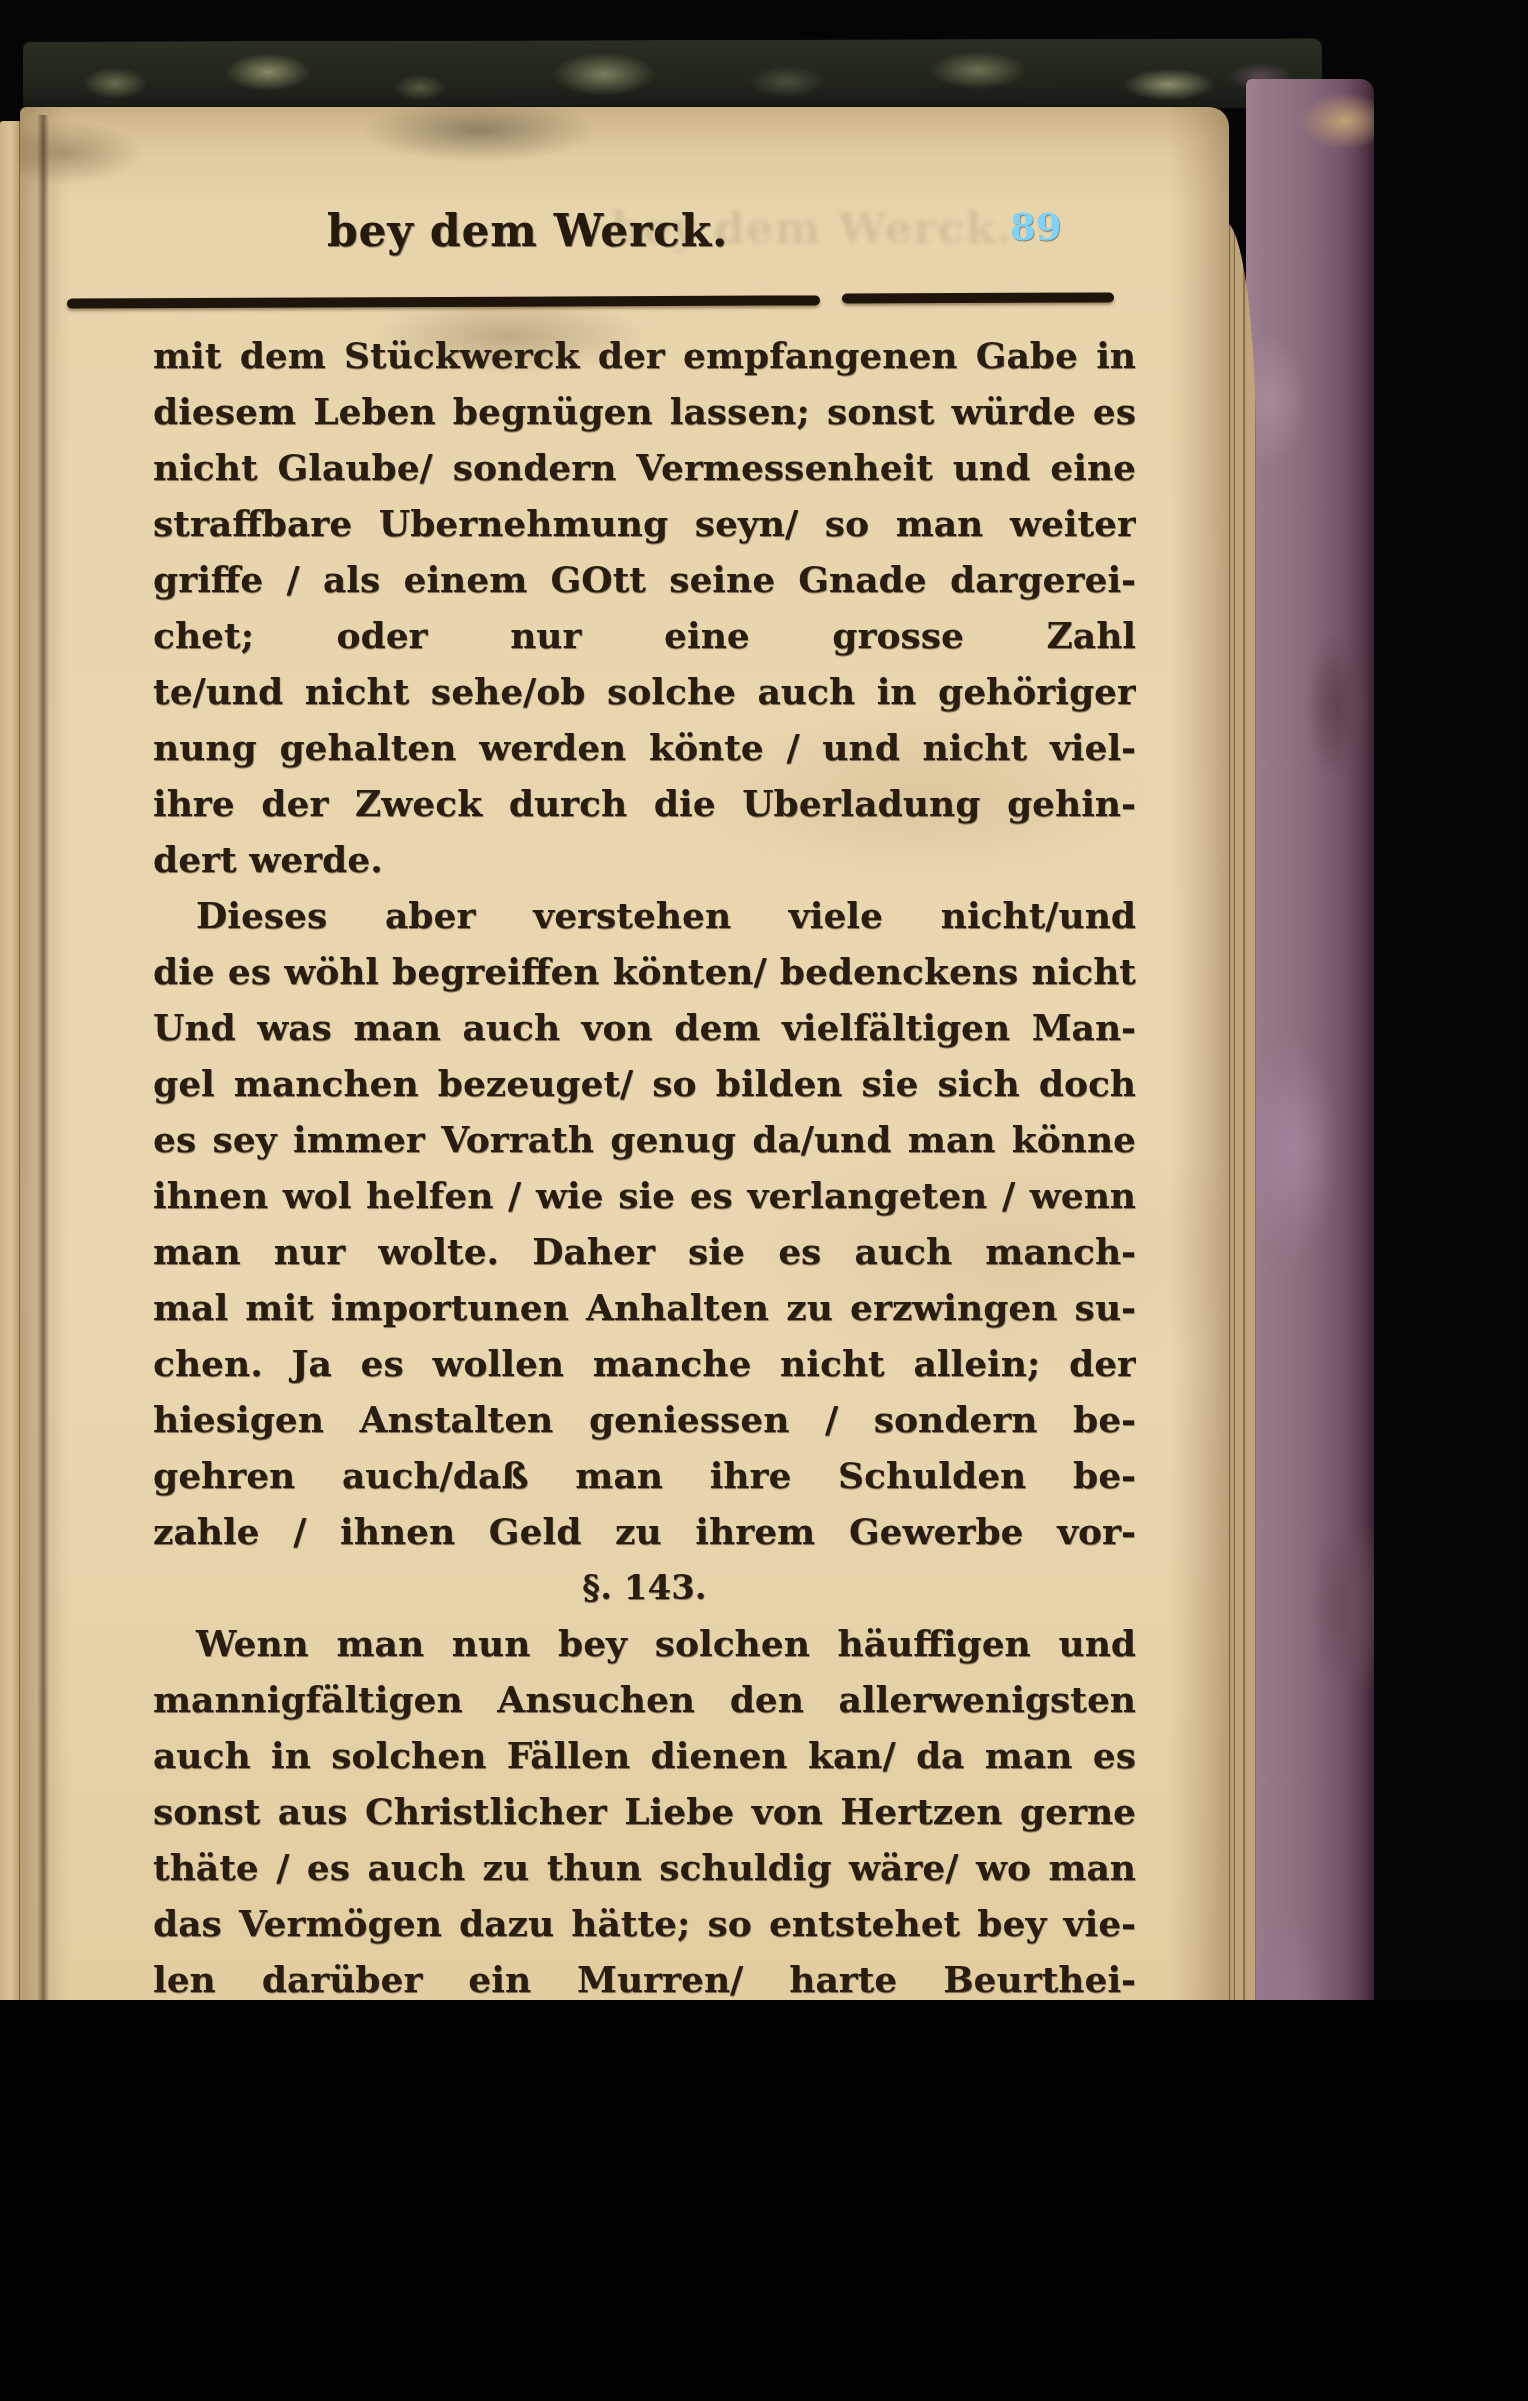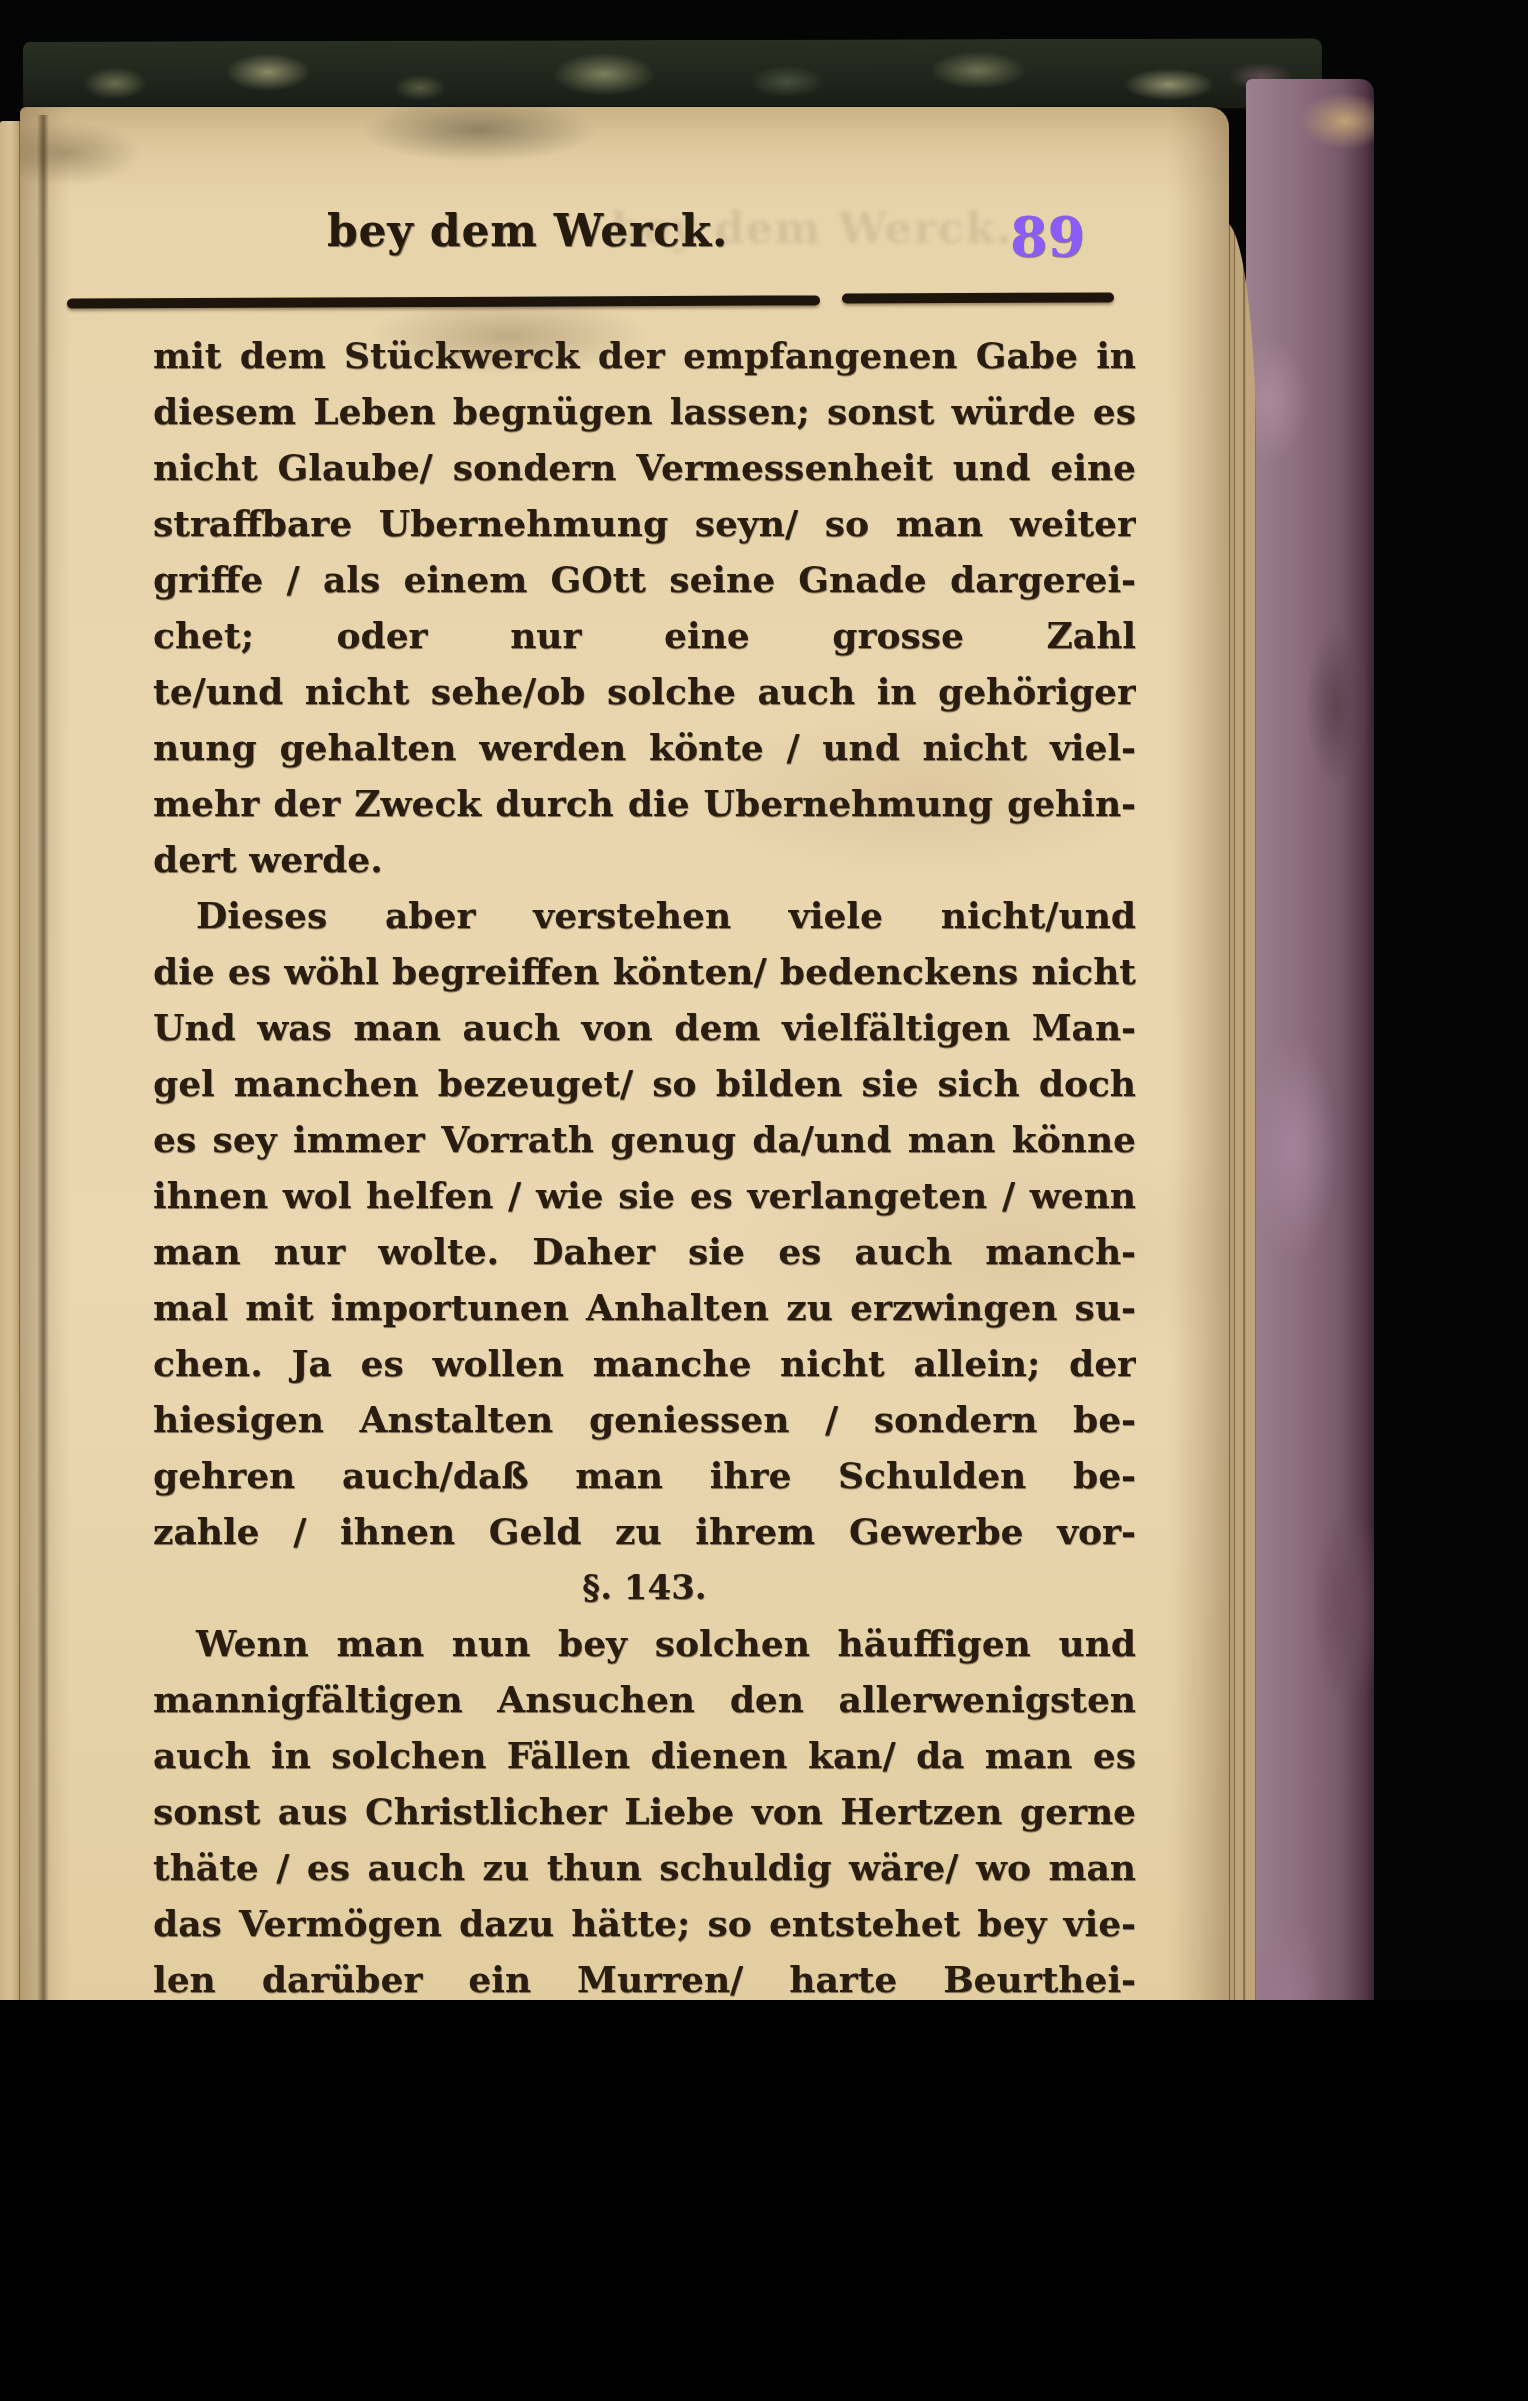--- a/index.html
+++ b/index.html
@@ -63,21 +63,21 @@
     background:linear-gradient(90deg,transparent 0%,rgba(40,25,10,.8) 45%,rgba(40,25,10,.9) 55%,transparent 100%);}
 
   
   .running-header{position:absolute;left:327px;top:205px;width:489px;
     font-size:44px;font-weight:700;color:#241a0e;letter-spacing:0.8px;
     text-shadow:0.8px 0.8px 0.8px rgba(36,26,14,.55);}
   .ghost-header{position:absolute;left:611px;top:203px;width:474px;
     font-size:43px;font-weight:700;color:rgba(95,85,60,.9);opacity:.16;
     filter:blur(2.3px);letter-spacing:1.5px;}
   .page-number{position:absolute;left:1010px;top:205px;
-    font-size:54px;font-weight:700;color:#8b5cf6;text-shadow:0.8px 0.8px 0.8px rgba(42,32,20,.5);}
+    font-size:37px;font-weight:700;color:#7dd3fc;text-shadow:0.8px 0.8px 0.8px rgba(42,32,20,.5);}
   .rule{position:absolute;height:10px;background:#1d150c;border-radius:5.4px;
     box-shadow:0 2.3px 3.1px rgba(60,40,15,.45);}
   .rule.left{left:67px;top:297px;width:753px;transform:rotate(-0.25deg);}
   .rule.right{left:842px;top:293px;width:272px;transform:rotate(-0.2deg);}
 
   
   .textblock{position:absolute;left:153px;top:327px;width:983px;color:#281d10;}
   .line{height:56px;line-height:56px;font-size:36px;font-weight:700;
     letter-spacing:0px;white-space:normal;overflow:hidden;
     text-align:justify;text-align-last:justify;
@@ -127,21 +127,21 @@
 
   <div class="textblock">
     <div class="line">mit dem Stückwerck der empfangenen Gabe in</div>
     <div class="line">diesem Leben begnügen lassen; sonst würde es</div>
     <div class="line">nicht Glaube/ sondern Vermessenheit und eine</div>
     <div class="line">straffbare Ubernehmung seyn/ so man weiter</div>
     <div class="line">griffe / als einem GOtt seine Gnade dargerei-</div>
     <div class="line">chet; oder nur eine grosse Zahl zusammenbräch-</div>
     <div class="line">te/und nicht sehe/ob solche auch in gehöriger Ord-</div>
     <div class="line">nung gehalten werden könte / und nicht viel-</div>
-    <div class="line">mehr der Zweck durch die Ubernehmung gehin-</div>
+    <div class="line">ihre der Zweck durch die Uberladung gehin-</div>
     <div class="line end">dert werde.</div>
 
     <div class="line indent">Dieses aber verstehen viele nicht/und manche/</div>
     <div class="line">die es wöhl begreiffen könten/ bedenckens nicht ;</div>
     <div class="line">Und was man auch von dem vielfältigen Man-</div>
     <div class="line">gel manchen bezeuget/ so bilden sie sich doch ein/</div>
     <div class="line">es sey immer Vorrath genug da/und man könne</div>
     <div class="line">ihnen wol helfen / wie sie es verlangeten / wenn</div>
     <div class="line">man nur wolte.   Daher sie es auch manch-</div>
     <div class="line">mal mit importunen Anhalten zu erzwingen su-</div>

